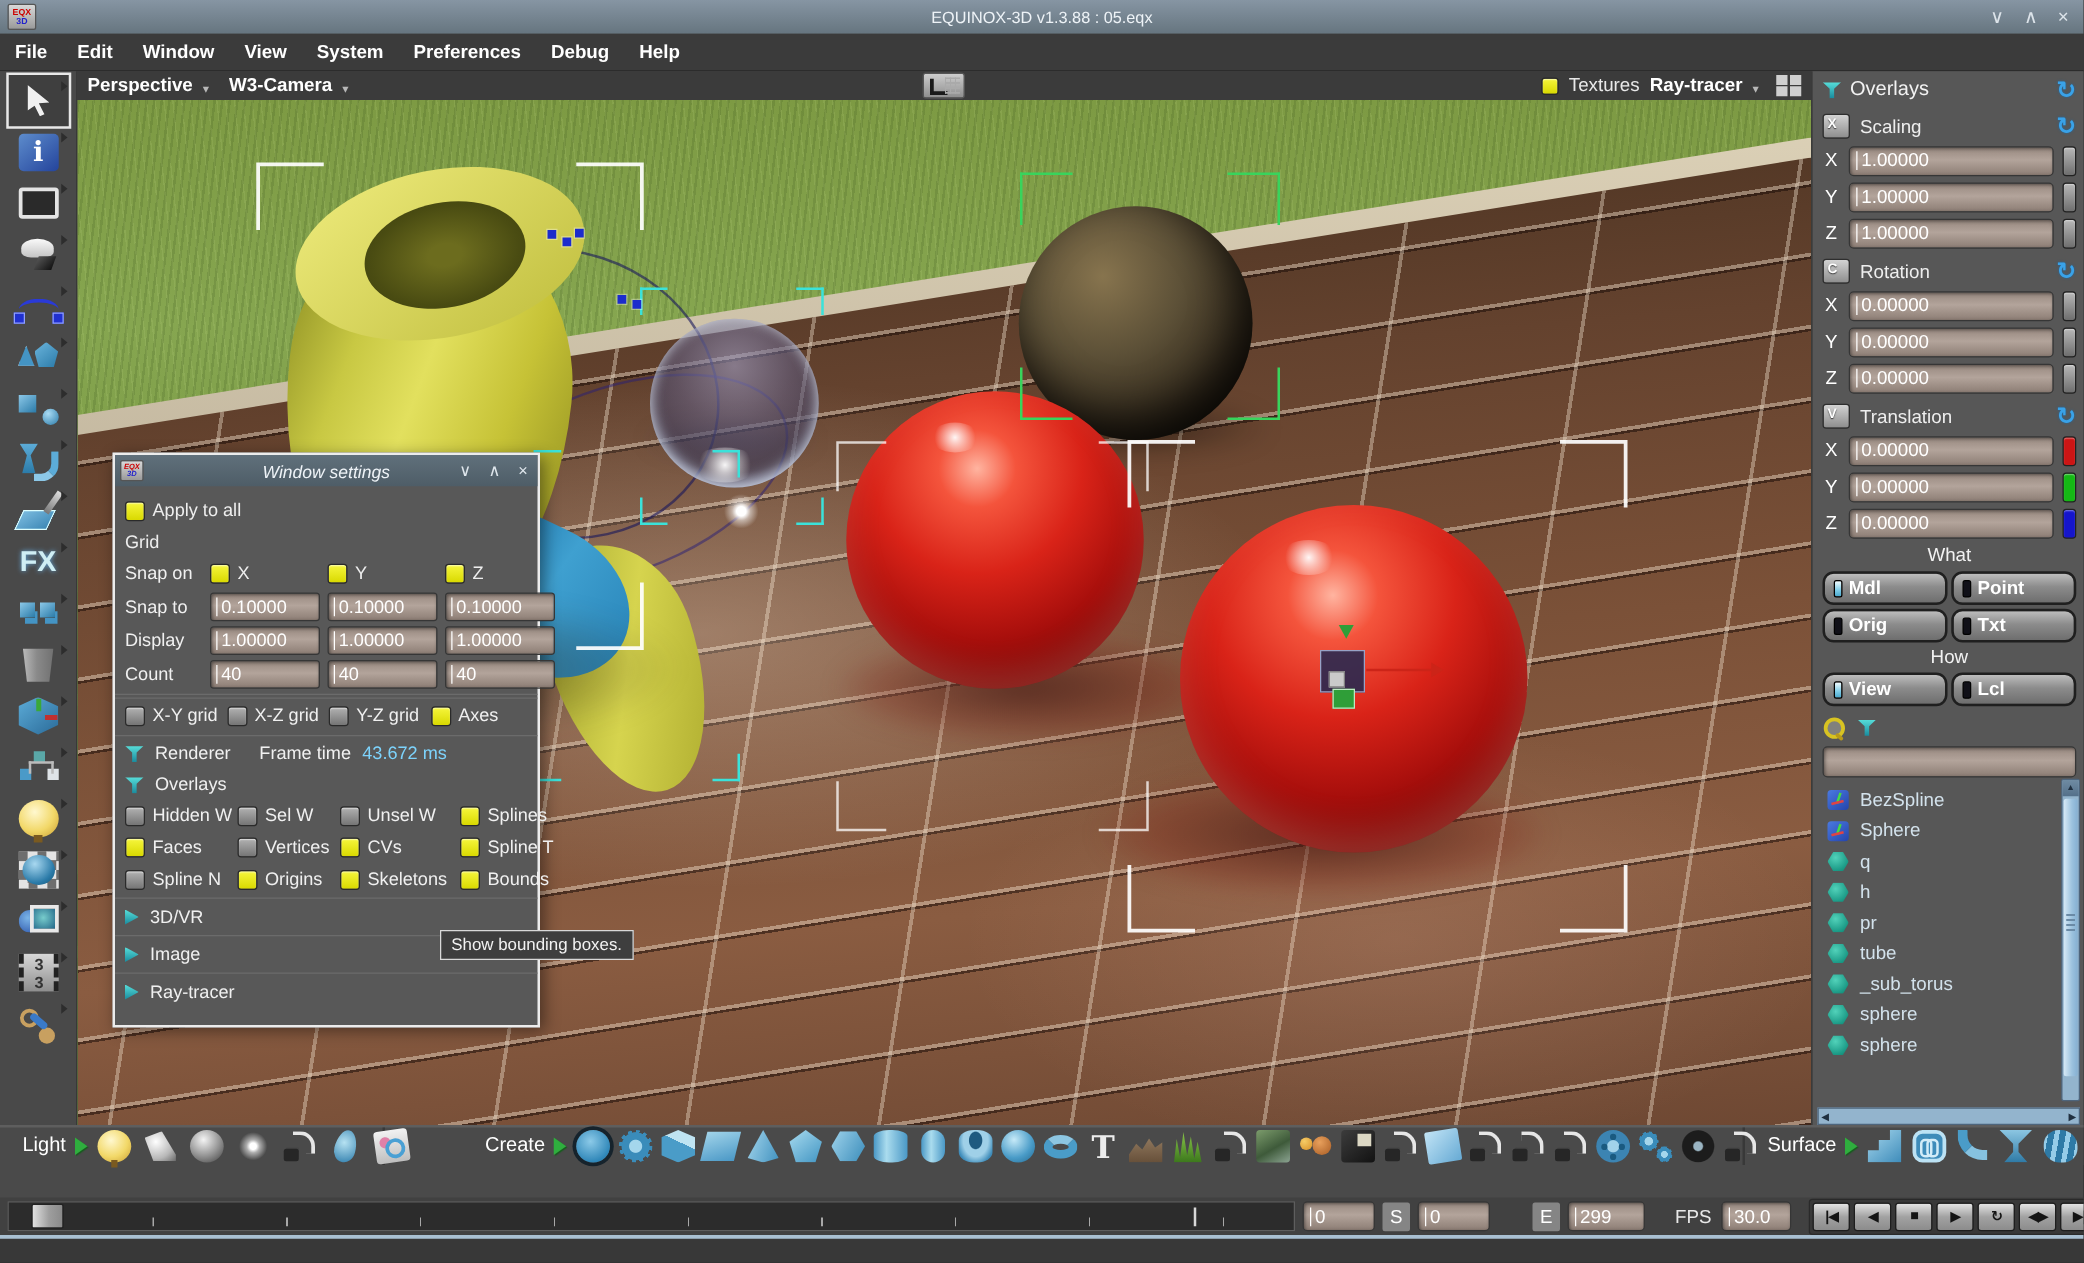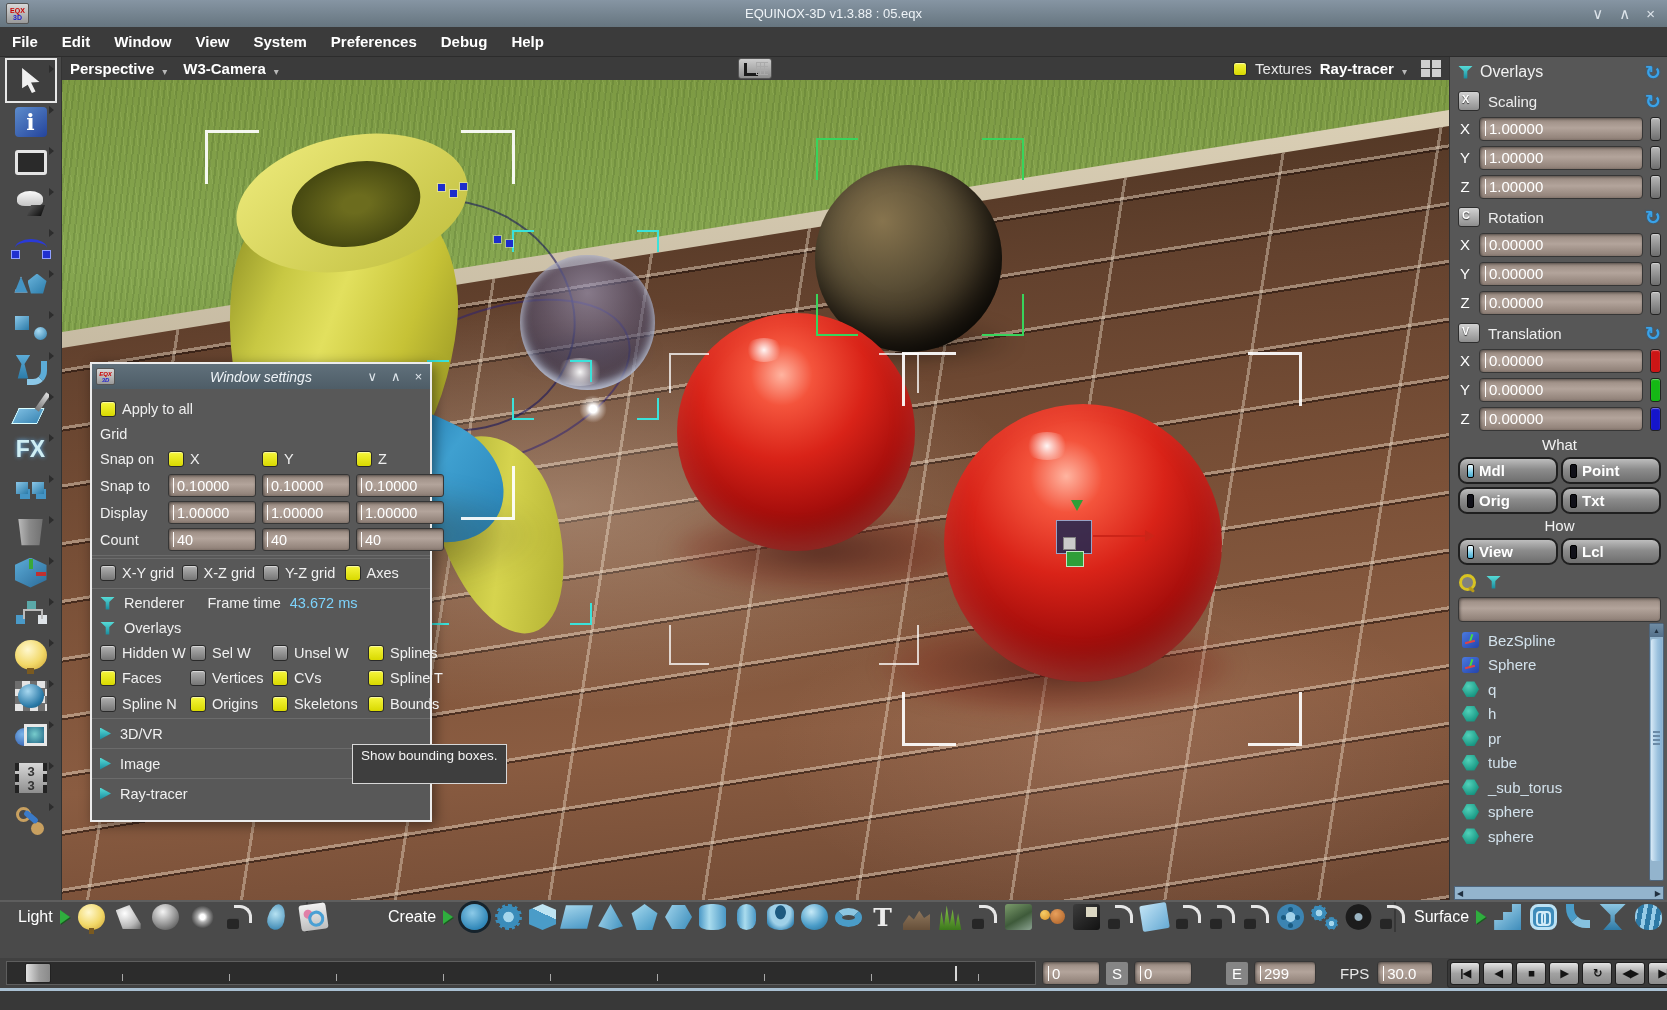--- a/index.html
+++ b/index.html
@@ -220,21 +220,21 @@
   .snap-axis{display:flex;align-items:center;gap:6px;width:94px;}
   .dfield{background:linear-gradient(#97887f,#b3a49b 45%,#8d7e75);border:1px solid #363636;border-radius:3px;
     box-shadow:inset 1px 1px 3px rgba(0,0,0,.45);color:#fff;height:23px;width:88px;flex:none;
     display:flex;align-items:center;padding:0 4px;gap:3px;font-size:14.5px;}
   .sep{border-top:1px solid #6b6b6b;margin:2px -8px 2px -8px;}
   .sec-row{display:flex;align-items:center;gap:9px;height:25px;color:#f0f0f0;}
   .tgrid{display:grid;grid-template-columns:90px 82px 96px 1fr;row-gap:1px;}
   .tg{display:flex;align-items:center;gap:6px;height:24.5px;color:#f0f0f0;white-space:nowrap;}
   .ft-val{color:#7dd3fc;}
   #tooltip{position:absolute;left:352px;top:744px;z-index:60;background:#3e3e3e;border:1px solid #d8d8d8;
-    color:#f2f2f2;font-size:13.5px;padding:3px 8px 20px 8px;white-space:nowrap;}
+    color:#f2f2f2;font-size:13.5px;padding:3px 8px 4px 8px;white-space:nowrap;}
 
   
   #bottombar{position:absolute;left:0;top:900px;width:1667px;height:32px;background:#4a4a4a;
     border-top:2px solid #5e5e5e;display:flex;align-items:center;}
   .bt-sec{display:flex;align-items:center;height:100%;padding:0 18px;gap:5px;border-right:2px solid #383838;}
   .bt-label{font-size:16px;color:#fff;margin-right:2px;}
   .go{width:0;height:0;border-left:10px solid #2fae3e;border-top:7px solid transparent;border-bottom:7px solid transparent;
     filter:drop-shadow(1px 1px 0 #1a5a20);margin-right:3px;flex:none;}
   .bicon{position:relative;width:27px;height:26px;flex:none;}
 

